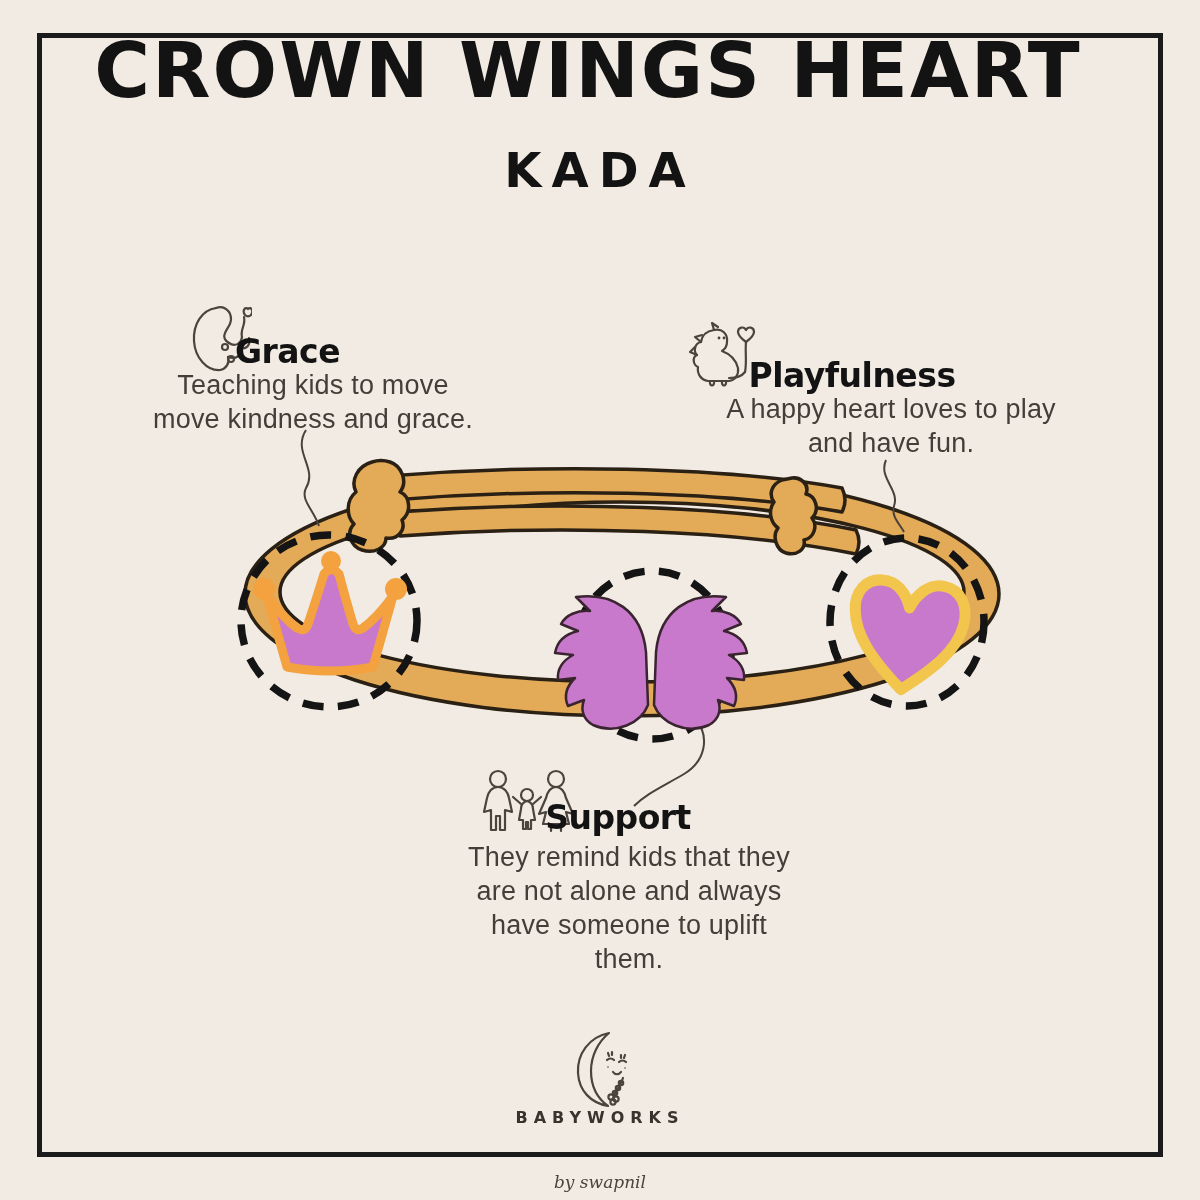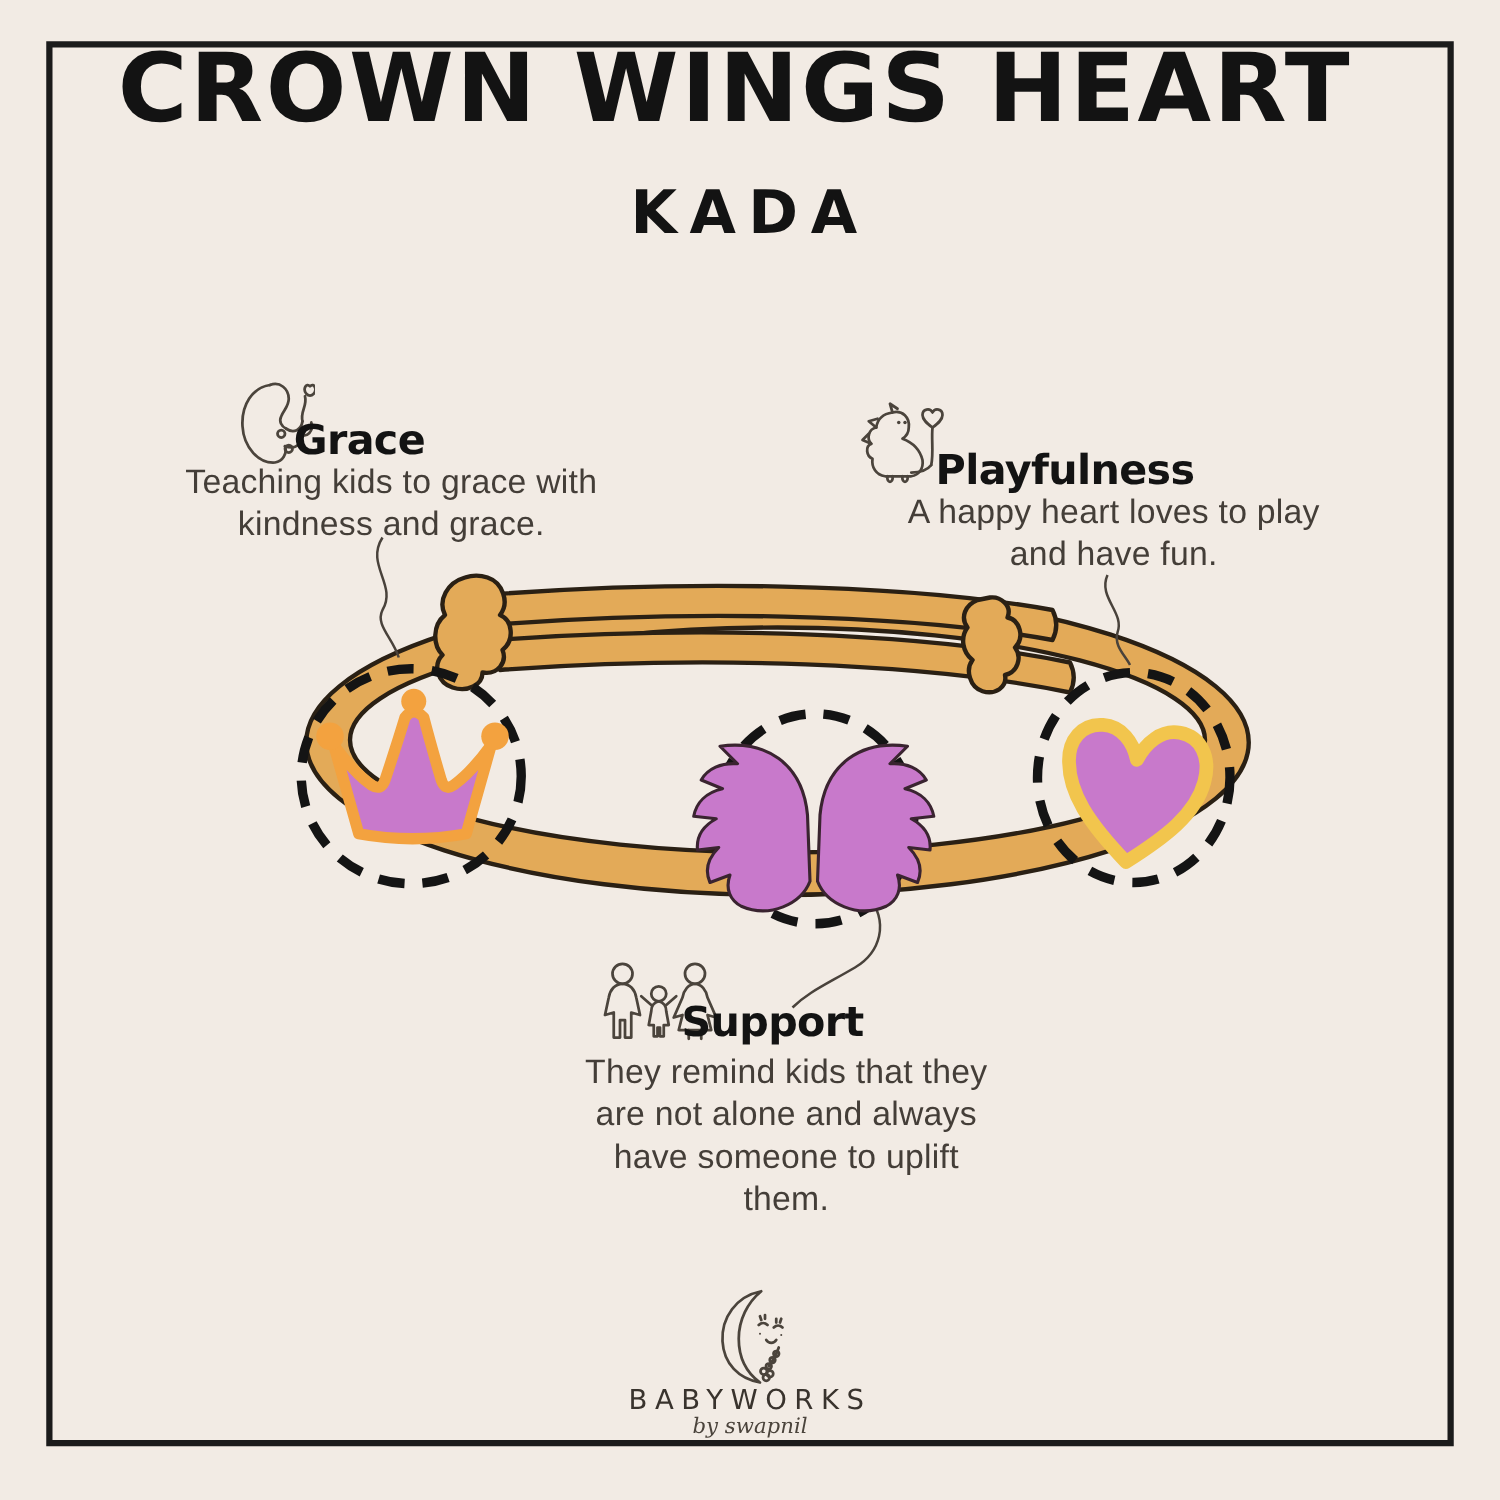--- a/index.html
+++ b/index.html
@@ -26,26 +26,26 @@
   .callout-heading{
     font-family:"DejaVu Sans", sans-serif;font-weight:bold;
     font-size:33px;letter-spacing:-0.5px;color:#131313;text-align:center;
   }
   .callout-body{
     font-size:27px;line-height:1.26;color:#443e38;text-align:center;
     letter-spacing:0.2px;
   }
   .doodle{stroke:#4b443c;stroke-width:2.2;fill:none;stroke-linecap:round;stroke-linejoin:round;}
   .brand{
-    font-family:"DejaVu Sans", sans-serif;font-size:22px;letter-spacing:6px;
-    color:#39332d;text-align:center;font-weight:400;
+    font-family:"DejaVu Sans", sans-serif;font-size:16px;letter-spacing:6px;
+    color:#39332d;text-align:center;font-weight:700;
   }
   .byline{
     font-family:"DejaVu Serif", serif;font-style:italic;font-size:17px;
-    color:#4b443c;text-align:center;
+    color:#4b443c;text-align:center;margin-top:41px;
   }
 </style>
 </head>
 <body>
 
 <div class="frame"></div>
 
 <div class="abs title-line1">CROWN WINGS HEART</div>
 <div class="abs title-line2">KADA</div>
 
@@ -55,21 +55,21 @@
     <path d="M28,6 C36,3 43,9 43,17 C43,23 39,26 37,31 C35,35 37,39 41,41"></path>
     <path d="M41,41 C47,45 53,42 54,35"></path>
     <path d="M40,55 C48,58 55,53 52,46 C58,48 63,43 61,36"></path>
     <circle cx="37" cy="45" r="3"></circle>
     <circle cx="43" cy="57" r="3"></circle>
     <path d="M54,35 C52,27 58,23 56,15"></path>
     <path d="M57,13 C54,9 57,4 60,7 C63,4 66,9 63,13 C61,15 59,15 57,13 Z"></path>
   </g>
 </svg>
 <div class="abs callout-heading" style="left:115px;top:332px;width:345px;">Grace</div>
-<div class="abs callout-body" style="left:147px;top:368px;width:332px;">Teaching kids to grace with kindness and grace.</div>
+<div class="abs callout-body" style="left:147px;top:368px;width:332px;">Teaching kids to move move kindness and grace.</div>
 
 <svg class="abs" style="left:684px;top:318px;" width="80" height="76" viewBox="0 0 80 76">
   <g class="doodle">
     <path d="M30,12 C38,10 44,16 43,24 C43,28 41,31 38,33 C46,36 52,42 54,50 C55,57 51,62 45,63 L24,63 C17,62 13,56 14,49 C9,47 8,39 13,37 C9,33 11,25 17,24 C18,17 23,13 30,12 Z"></path>
     <path d="M13,37 L6,34 L11,29"></path>
     <path d="M17,24 L11,19 L18,17"></path>
     <path d="M30,12 L28,5 L34,9"></path>
     <circle cx="35" cy="20" r="1.4" fill="#4b443c" stroke="none"></circle>
     <circle cx="40" cy="20" r="1.4" fill="#4b443c" stroke="none"></circle>
     <path d="M26,63 C25,69 31,69 30,63"></path>

